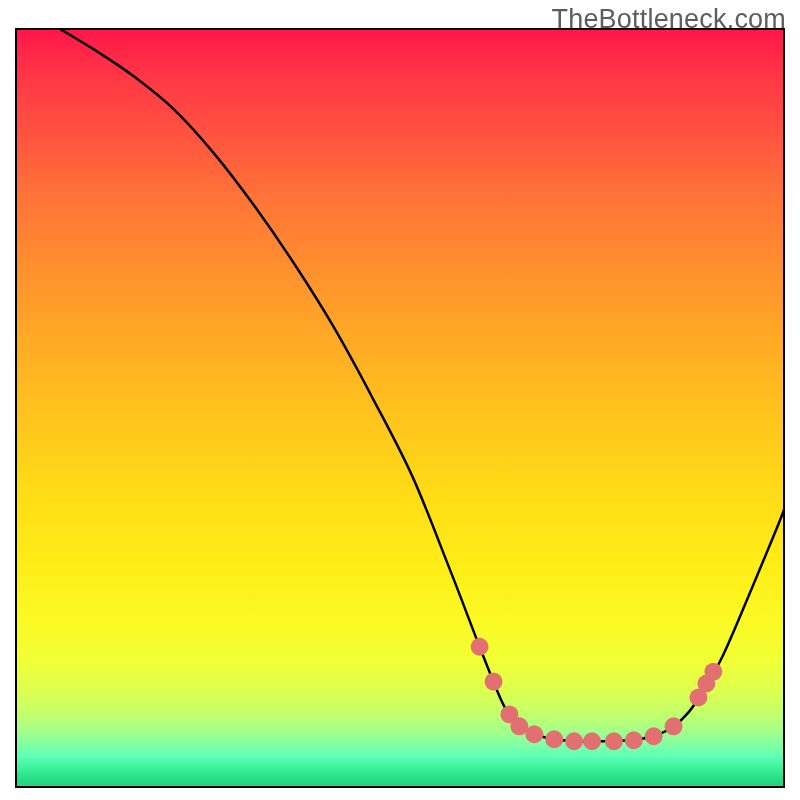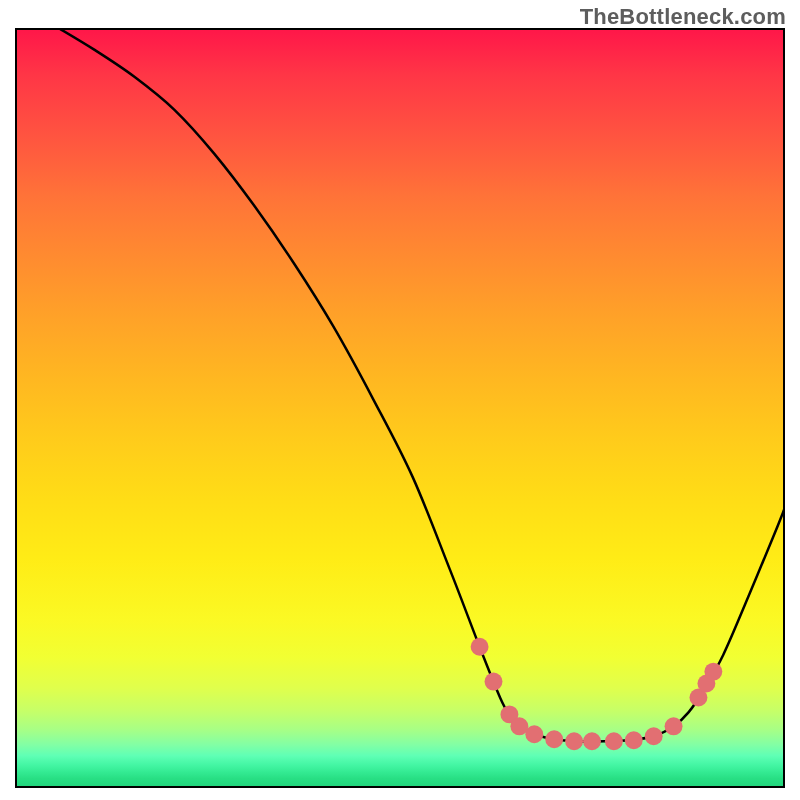--- a/index.html
+++ b/index.html
@@ -8,22 +8,22 @@
     height: 800px;
     background: #ffffff;
     font-family: Arial, Helvetica, sans-serif;
     position: relative;
     overflow: hidden;
   }
   .watermark {
     position: absolute;
     top: 4px;
     right: 14px;
-    font-size: 22px;
-    font-weight: 700;
+    font-size: 27px;
+    font-weight: 400;
     color: #5d5d5d;
     letter-spacing: 0.2px;
     z-index: 10;
   }
   .plot-area {
     position: absolute;
     left: 15px;
     top: 28px;
     width: 770px;
     height: 760px;

